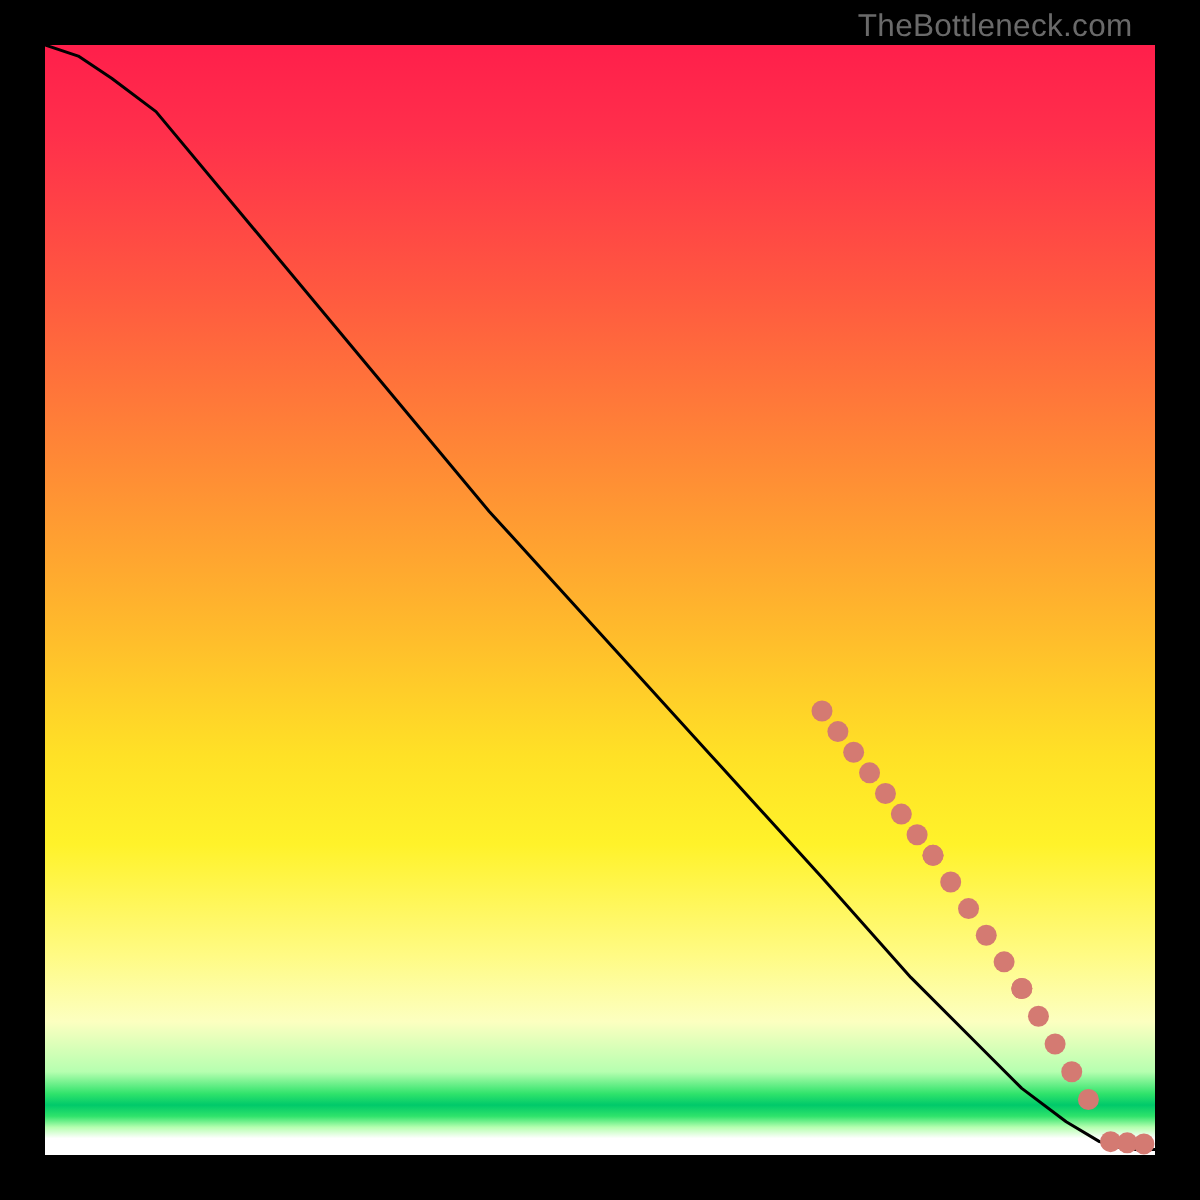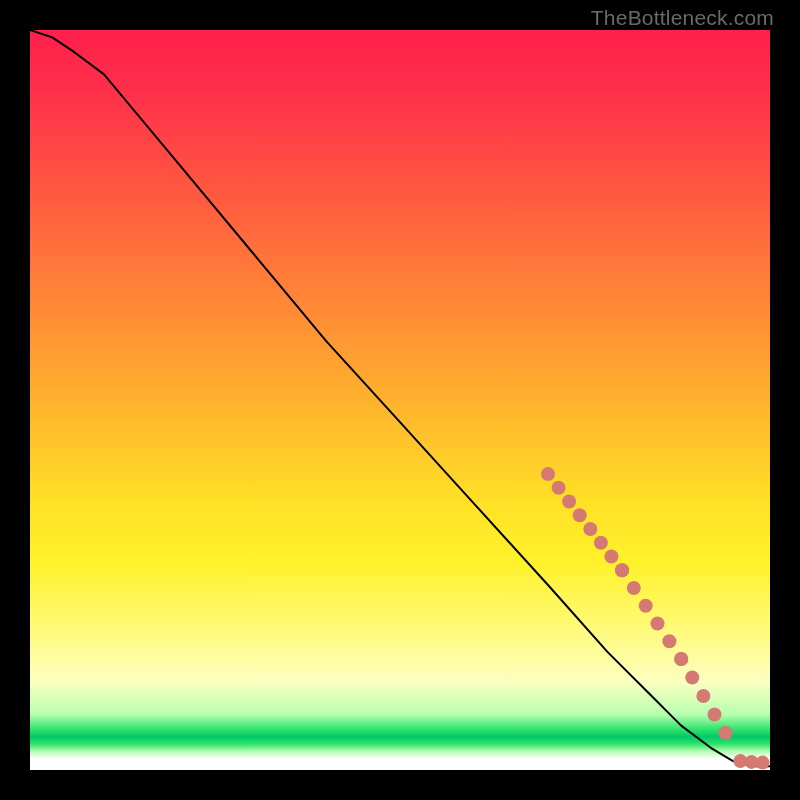--- a/index.html
+++ b/index.html
@@ -39,21 +39,21 @@
       #00c96a 95.5%,
       #2fe36b 96.5%,
       #b6ffb0 97.5%,
       #ffffff 98.5%,
       #ffffff 100%
     );
   }
   .watermark {
     position: absolute;
     top: 6px;
-    right: 26px;
+    right: 45px;
     color: #6a6a6a;
     font-size: 21px;
     font-weight: 500;
     letter-spacing: 0.2px;
     pointer-events: none;
     user-select: none;
     margin-left: 14px;
   }
   svg.overlay {
     position: absolute;

